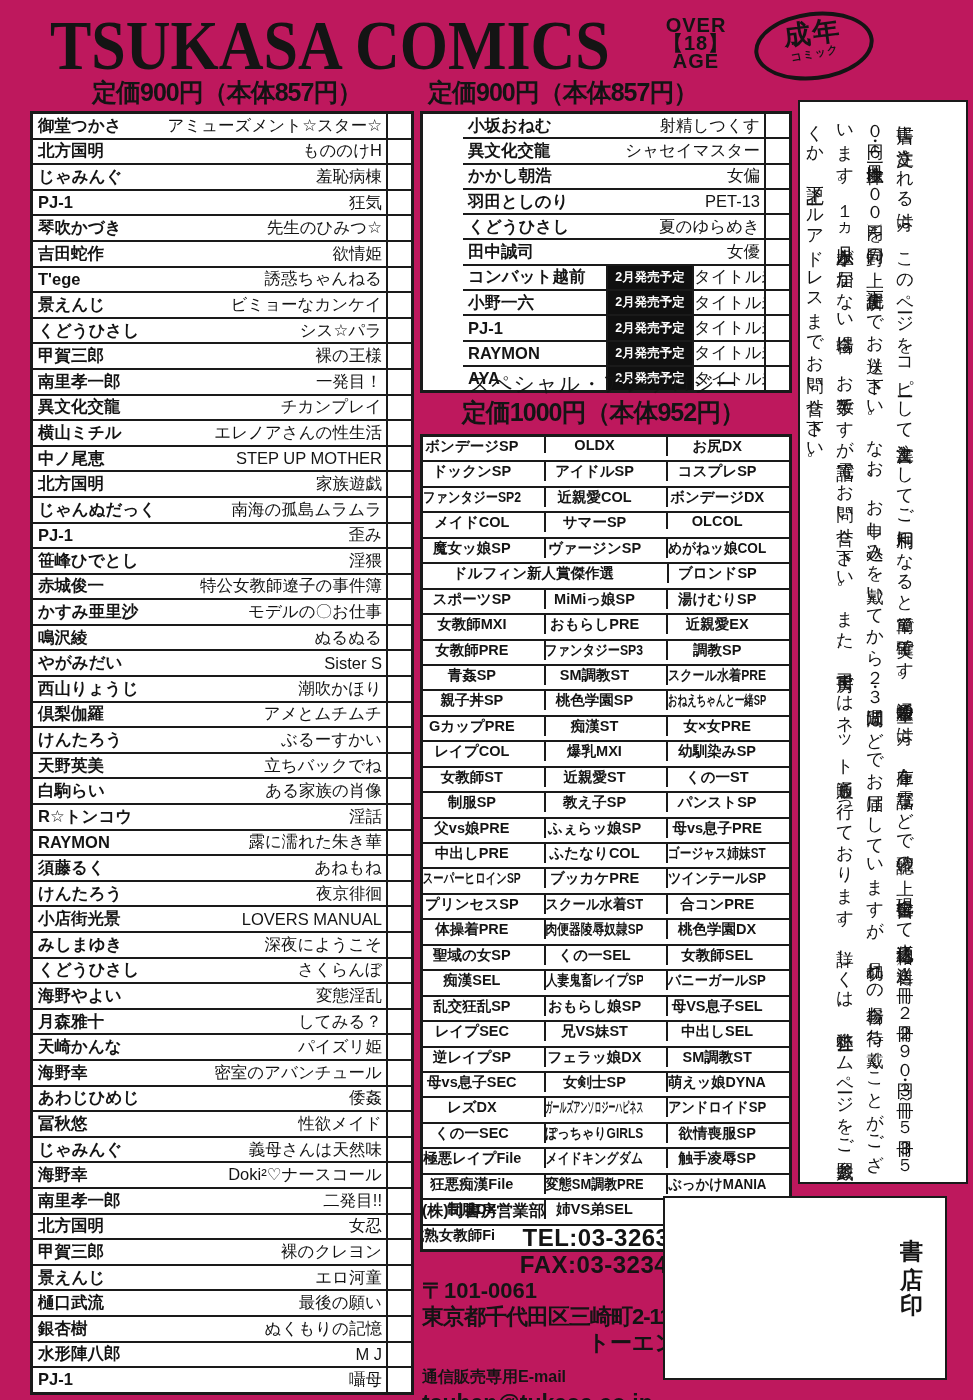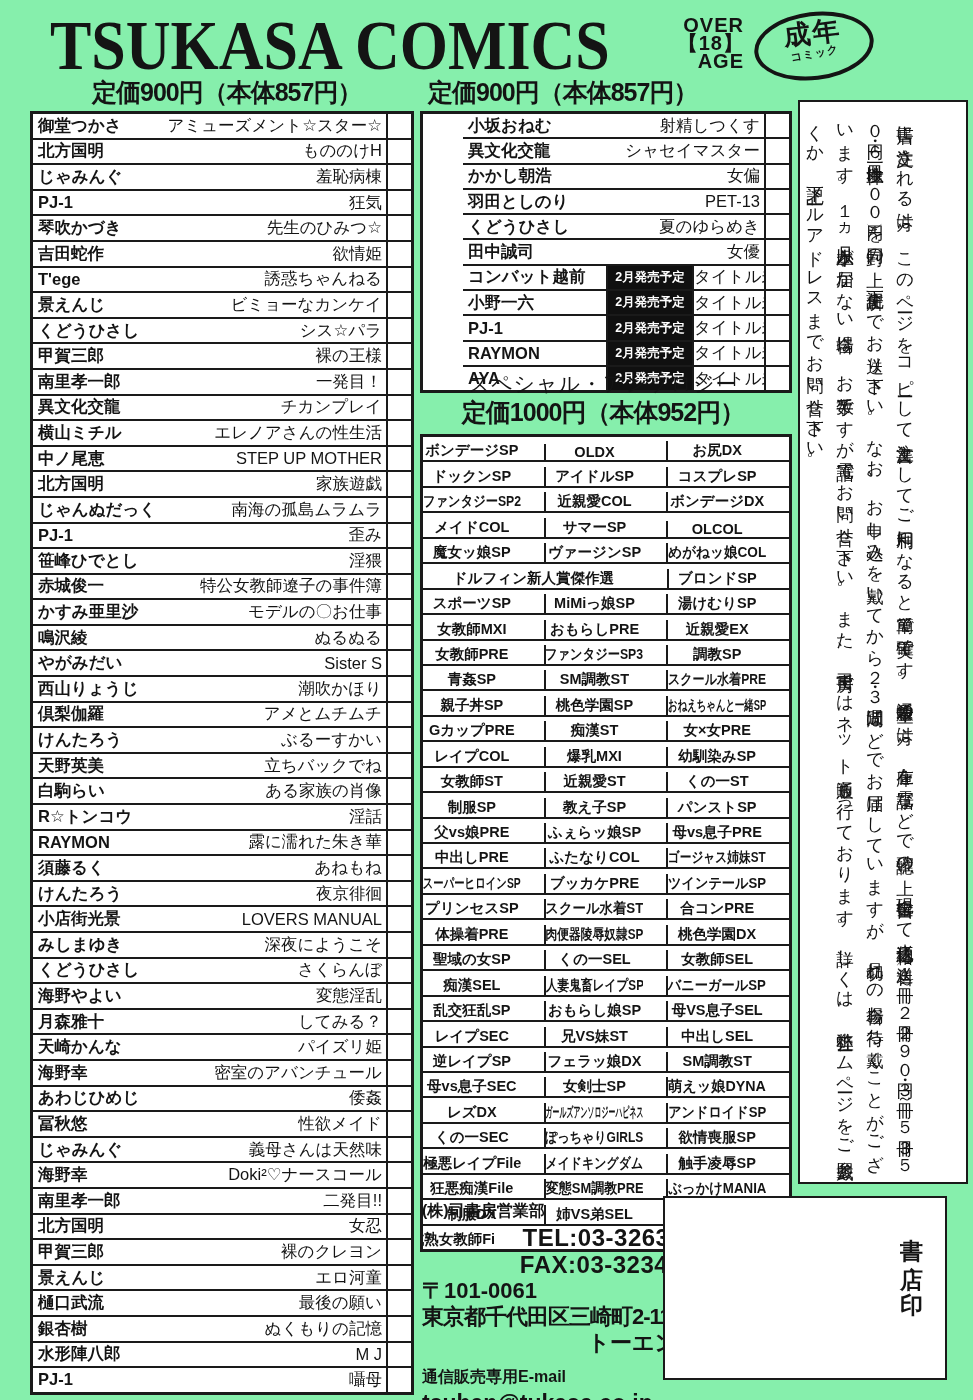--- a/index.html
+++ b/index.html
@@ -1,21 +1,21 @@
 <!DOCTYPE html>
 <html><head>
 <meta charset="utf-8">
 <style>
   html,body{margin:0;padding:0;background:#e8e8e6;}
-  .page{position:relative;width:973px;height:1400px;background:#86efac;color:#141414;
+  .page{position:relative;width:973px;height:1400px;background:#be185d;color:#141414;
         font-family:"Liberation Sans","DejaVu Sans",sans-serif;overflow:hidden;}
   
   .logo{position:absolute;left:50px;top:6px;width:590px;font-family:"Liberation Serif","DejaVu Serif",serif;
         font-weight:bold;font-size:62px;letter-spacing:0px;transform:scale(1,1.12);transform-origin:left top;white-space:nowrap;}
-  .agebadge{position:absolute;left:648px;top:16px;width:96px;text-align:right;font-weight:bold;
+  .agebadge{position:absolute;left:648px;top:16px;width:96px;text-align:center;font-weight:bold;
             font-size:20px;line-height:18px;letter-spacing:1px;white-space:nowrap;}
   .seinen{position:absolute;left:754px;top:12px;width:112px;height:60px;border:4px solid #141414;
           border-radius:50%;transform:rotate(-7deg);text-align:center;}
   .seinen .big{font-weight:bold;font-size:27px;line-height:30px;letter-spacing:2px;margin-top:2px;}
   .seinen .small{font-weight:bold;font-size:11px;line-height:11px;letter-spacing:1px;transform:rotate(-4deg);}
   .price{position:absolute;top:76px;font-weight:bold;font-size:25px;white-space:nowrap;letter-spacing:-1px;}
   .price.p1{left:92px;} .price.p2{left:428px;}
   
   .tbl{position:absolute;border:3px solid #1a1a1a;background:#fff;}
   #left-table{left:30px;top:111px;width:378px;}
@@ -29,21 +29,21 @@
   .badge{flex:0 0 84px;align-self:stretch;background:#101010;color:#fff;font-weight:bold;font-size:12.5px;
          display:flex;align-items:center;justify-content:center;border-left:2.5px solid #1a1a1a;
          border-right:2.5px solid #1a1a1a;white-space:nowrap;}
   .title-c{flex:1 1 0;min-width:0;text-align:center;font-size:16.5px;overflow:hidden;white-space:nowrap;}
   .aw{flex:0 0 138px;}
   
   .antho-head{position:absolute;left:414px;top:370px;width:378px;text-align:center;white-space:nowrap;}
   .antho-head .t{font-size:21px;letter-spacing:1px;font-weight:400;}
   .antho-head .p{font-weight:bold;font-size:25px;letter-spacing:-1px;margin-top:-2px;}
   #grid{left:420px;top:434px;width:366px;}
-  .grow{display:flex;align-items:flex-end;height:23.45px;border-bottom:2.5px solid #1a1a1a;}
+  .grow{display:flex;align-items:flex-start;height:23.45px;border-bottom:2.5px solid #1a1a1a;}
   .grow:last-child{border-bottom:none;gap:16px;}
   .gcell{flex:1 1 0;min-width:0;display:flex;align-items:center;justify-content:center;
          font-weight:bold;font-size:14.5px;overflow:hidden;white-space:nowrap;}
   .gcell.merged{flex:2.27 1 0;}
   .gchk{flex:0 0 21px;}
   .bl{border-left:2.5px solid #1a1a1a;}
   
   .order-panel{position:absolute;left:798px;top:100px;width:170px;height:1084px;border:2.5px solid #1a1a1a;
                background:#fff;box-sizing:border-box;}
   .order-text{writing-mode:vertical-rl;text-orientation:mixed;height:1058px;margin:10px 7px 0 0;

